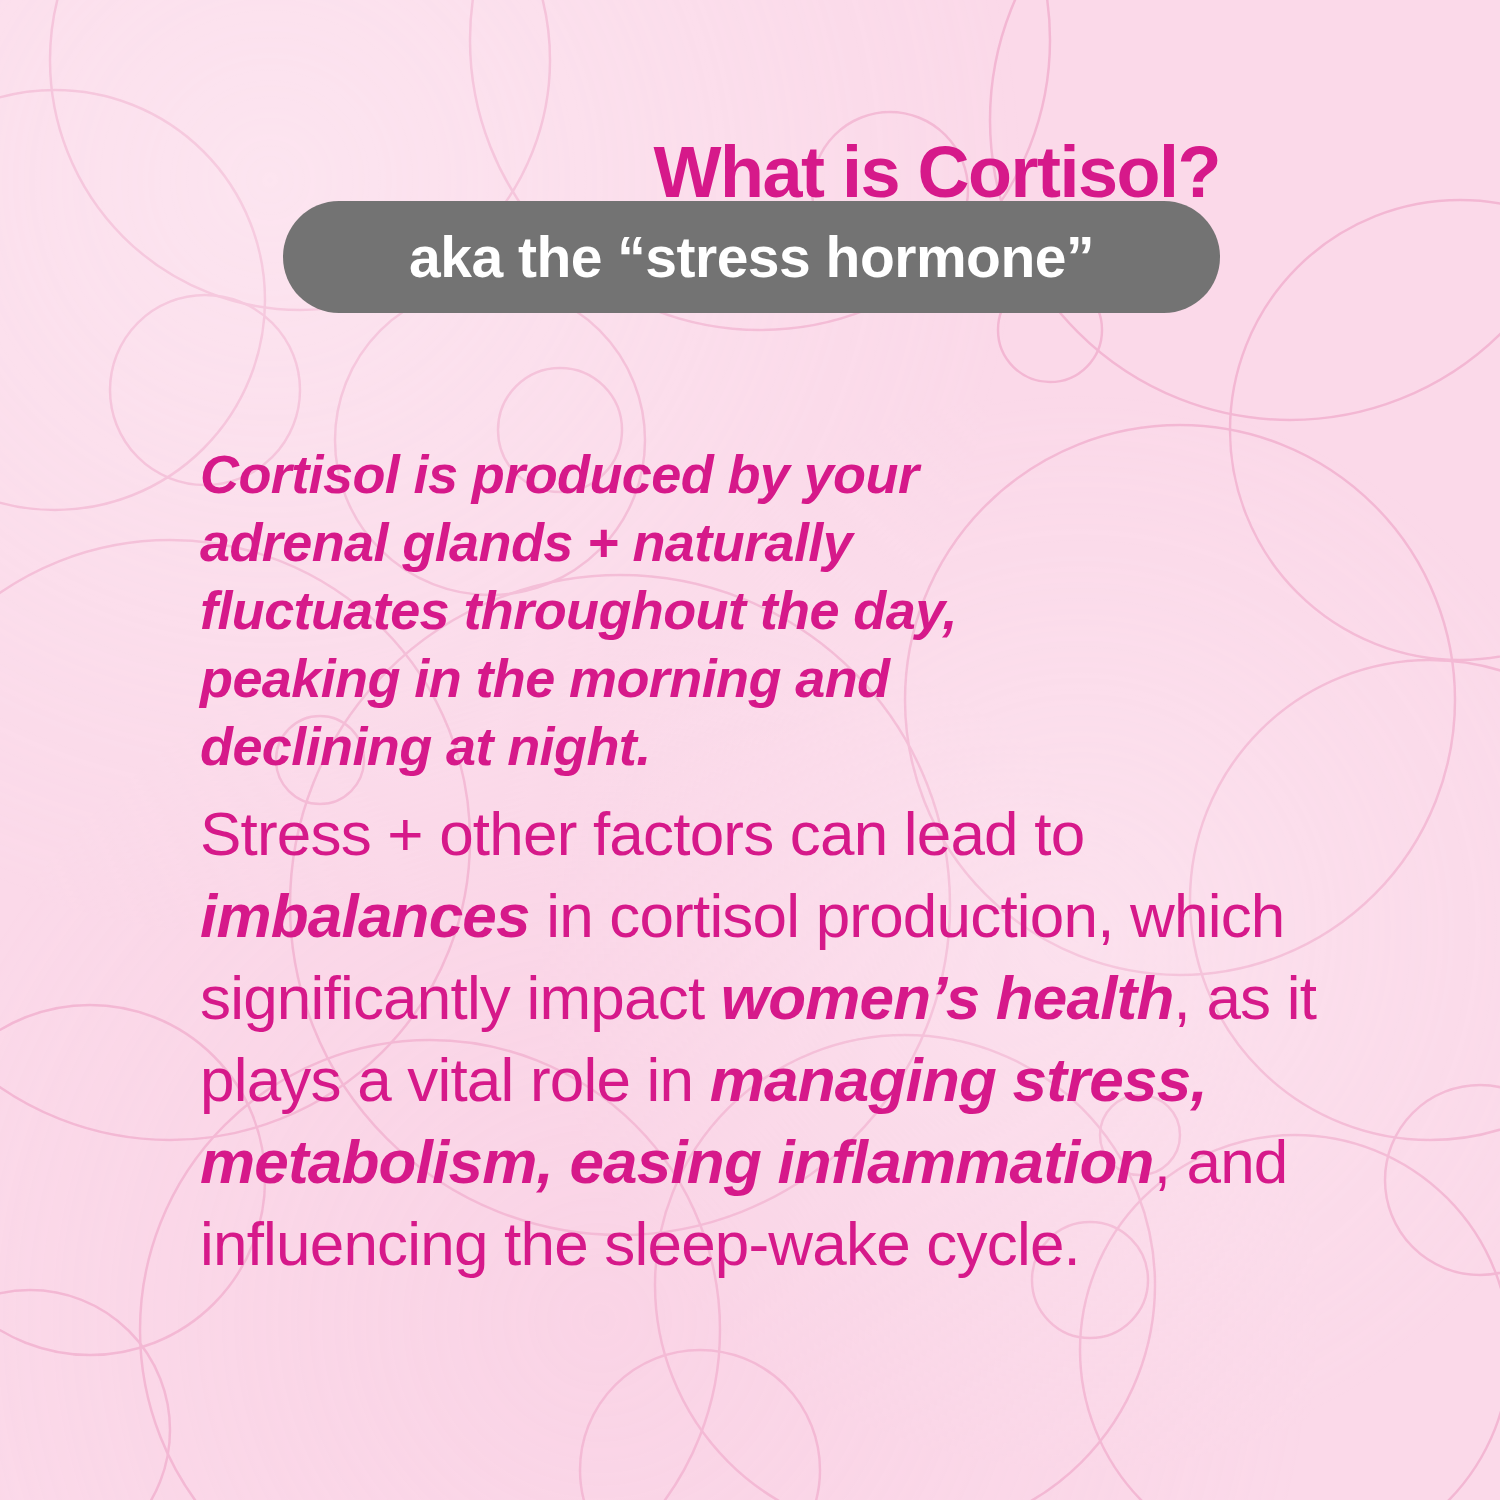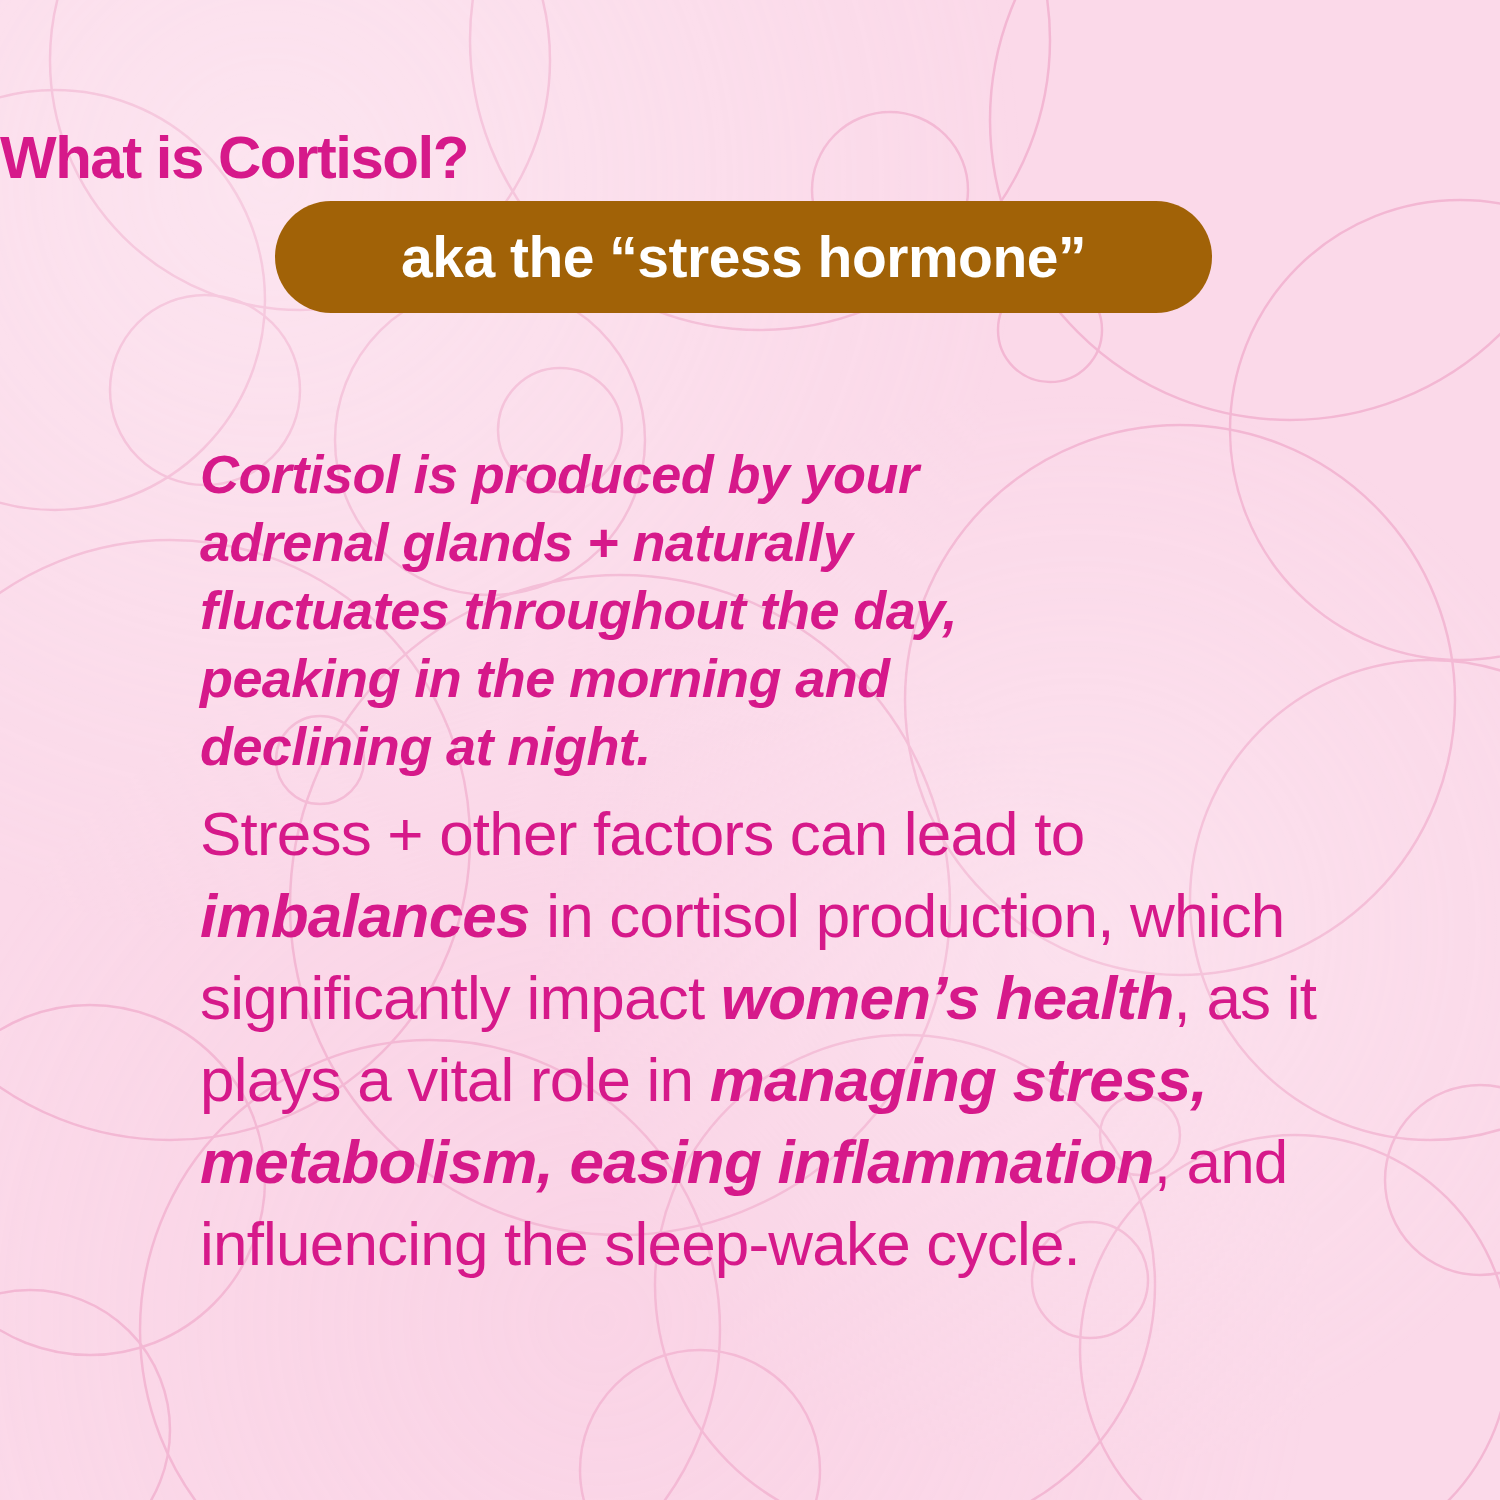--- a/index.html
+++ b/index.html
@@ -50,37 +50,37 @@
     z-index: 2;
     width: 1500px;
     height: 1500px;
   }
 
   #page-title {
     position: absolute;
     top: 88px;
     left: 0;
     width: 1220px;
-    text-align: left;
+    text-align: right;
     color: #d6198a;
-    font-size: 60px;
+    font-size: 72px;
     font-weight: 700;
     letter-spacing: -1.5px;
     line-height: 1.0;
     white-space: nowrap;
   }
 
   #subtitle-pill {
     position: absolute;
     top: 201px;
-    left: 275px;
+    left: 283px;
     width: 937px;
     height: 112px;
     border-radius: 56px;
-    background: #a16207;
+    background: #737373;
     display: flex;
     align-items: center;
     justify-content: center;
   }
 
   #subtitle-pill-label {
     color: #ffffff;
     font-size: 57px;
     font-weight: 700;
     letter-spacing: -0.5px;

